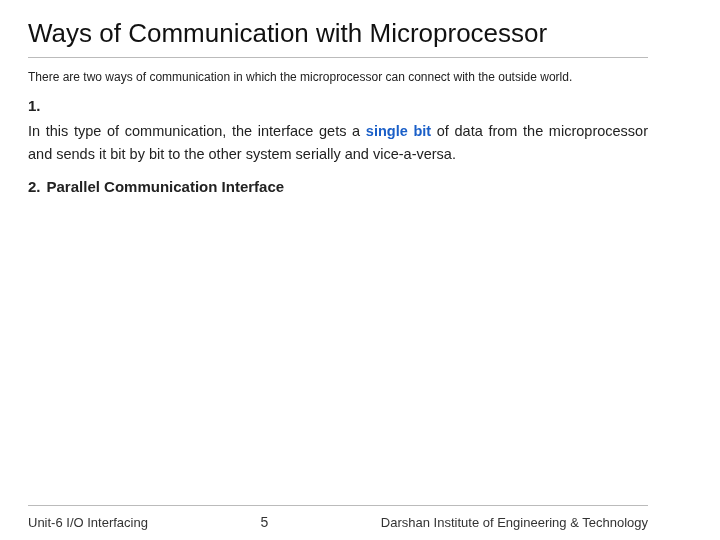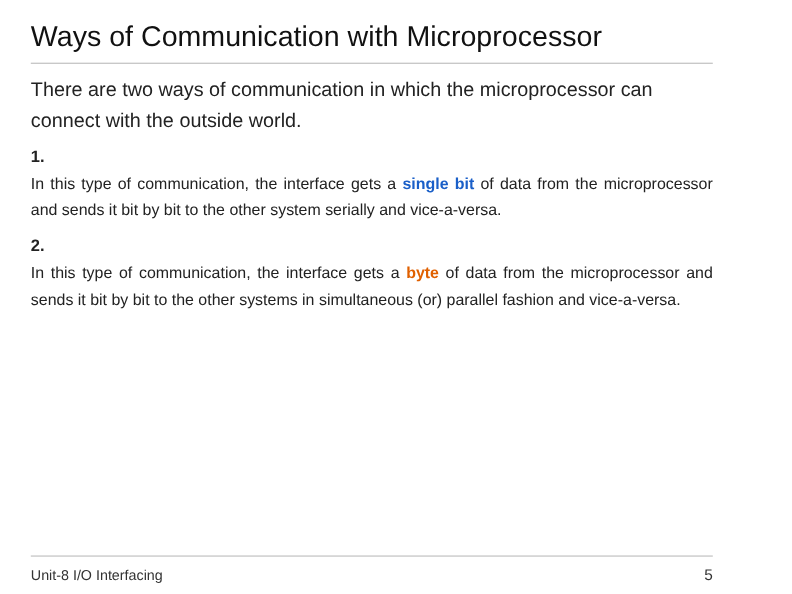--- a/index.html
+++ b/index.html
@@ -34,21 +34,21 @@
       line-height: 1.2;
     }
 
     .divider {
       border: none;
       border-top: 1px solid #bbb;
       margin-bottom: 10px;
     }
 
     .intro {
-      font-size: 18px;
+      font-size: 12px;
       line-height: 1.55;
       margin-bottom: 10px;
       color: #222;
     }
 
     .section-heading {
       font-size: 15px;
       font-weight: bold;
       margin-bottom: 6px;
       display: flex;
@@ -106,23 +106,22 @@
 
   <div class="section-heading">
     <span class="section-number">1.</span>
   </div>
   <p class="section-body">
     <span>In this type of communication, the interface gets a </span><span class="highlight-blue">single bit</span><span> of data from the microprocessor and sends it bit by bit to the other system serially and vice-a-versa.</span>
   </p>
 
   <div class="section-heading">
     <span class="section-number">2.</span>
+    <span>Parallel Communication Interface</span>
   </div>
-  <p class="section-body">
-    <span>In this type of communication, the interface gets a </span><span class="highlight-orange">byte</span><span> of data from the microprocessor and sends it bit by bit to the other systems in simultaneous (or) parallel fashion and vice-a-versa.</span>
-  </p>
 
   <div class="footer">
-    <span>Unit-8 I/O Interfacing</span>
+    <span>Unit-6 I/O Interfacing</span>
     <span class="footer-center">5</span>
+    <span>Darshan Institute of Engineering &amp; Technology</span>
   </div>
 
 </div>
 
 </body></html>

